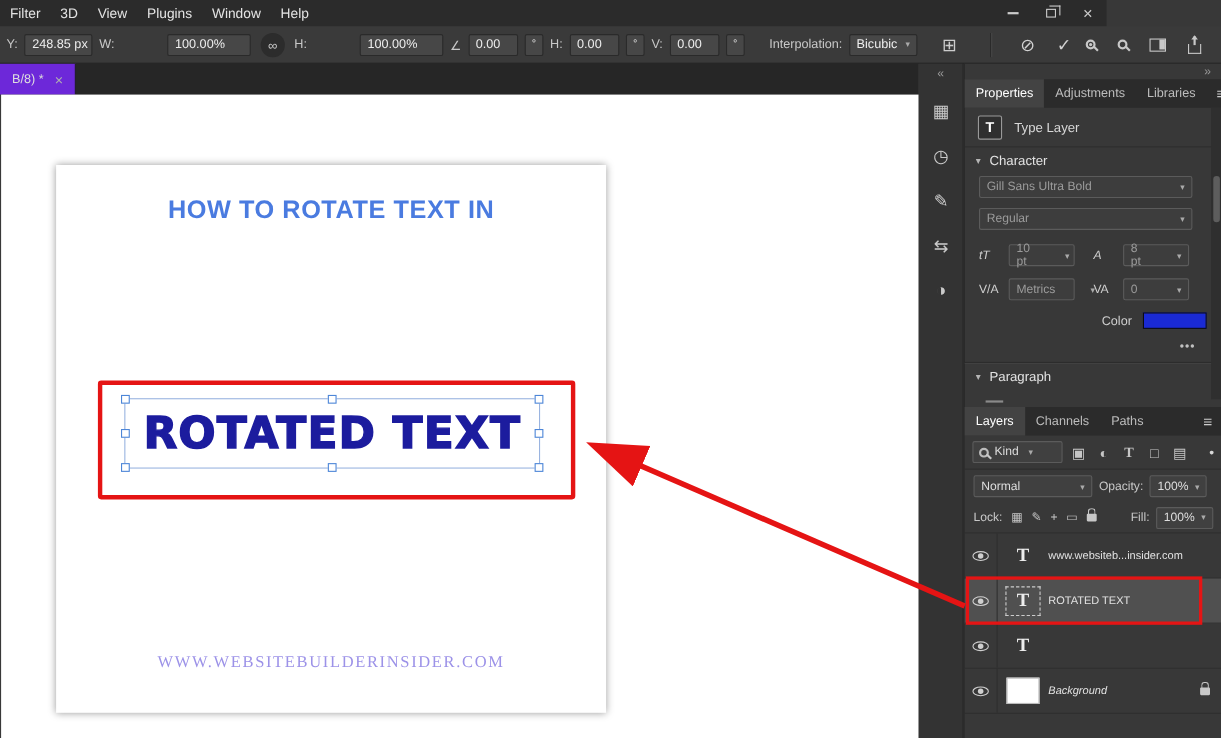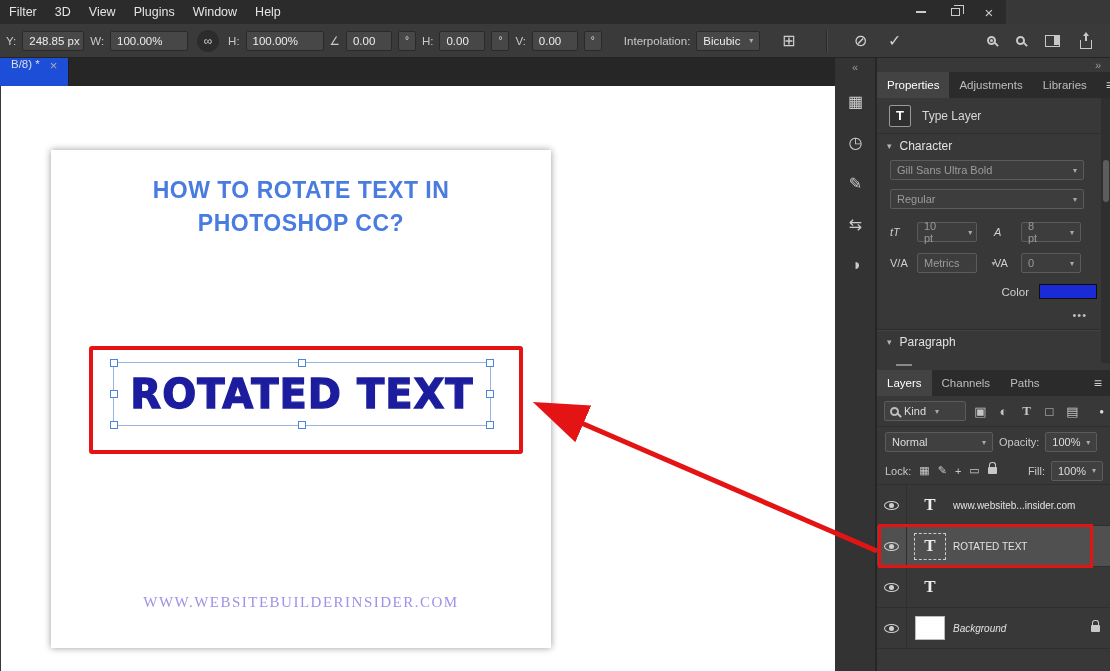--- a/index.html
+++ b/index.html
@@ -22,21 +22,21 @@
     border:1px solid #cccccc; border-bottom:none; border-left:none; }
   .close-glyph { font-size:15px; }
 
   
   .options-bar { position:absolute; top:24px; left:0; width:1110px; height:34px;
     background:#3a3a3a; border-bottom:1px solid #232323; display:flex; align-items:center;
     gap:6px; padding-left:6px; }
   .opt-label { color:#c8c8c8; font-size:11.5px; white-space:nowrap; }
   .opt-field { height:20px; background:#474747; border:1px solid #2a2a2a; border-radius:2px;
     color:#ededed; font-size:11.5px; display:flex; align-items:center; padding:0 6px; white-space:nowrap; }
-  .w58 { width:62px; } .w52 { width:78px; } .w44 { width:46px; }
+  .w58 { width:62px; } .w52 { width:78px;margin-left:42px; } .w44 { width:46px; }
   .deg-box { width:18px; height:20px; background:#474747; border:1px solid #2a2a2a; border-radius:2px;
     color:#dddddd; font-size:10px; display:flex; align-items:center; justify-content:center; }
   .link-btn { width:22px; height:22px; border-radius:50%; background:#2c2c2c; display:flex;
     align-items:center; justify-content:center; color:#cccccc; font-size:12px; margin:0 3px; }
   .opt-select { height:20px; background:#474747; border:1px solid #2a2a2a; border-radius:2px;
     color:#ededed; font-size:11.5px; display:flex; align-items:center; justify-content:space-between;
     padding:0 6px; width:64px; }
   .chev { color:#aaaaaa; font-size:8px; margin-left:4px; }
   .warp-icon { font-size:16px; color:#cccccc; margin-left:16px; }
   .opt-sep { width:1px; height:22px; background:#2a2a2a; margin:0 14px 0 24px; box-shadow:1px 0 0 #4a4a4a; }
@@ -49,21 +49,21 @@
     background:#c8c8c8; left:1px; top:1px; }
   .panels-icon { width:15px; height:12px; border:1.5px solid #c8c8c8; position:relative; }
   .panels-icon::after { content:""; position:absolute; right:0; top:0; width:5px; height:9px; background:#c8c8c8; }
   .share-icon { width:12px; height:9px; border:1.5px solid #c8c8c8; border-top:none; position:relative; margin-top:7px; }
   .share-icon::after { content:""; position:absolute; left:4px; top:-7px; width:1.5px; height:8px; background:#c8c8c8; }
   .share-icon::before { content:""; position:absolute; left:1.5px; top:-11px;
     border:3.5px solid transparent; border-bottom:4.5px solid #c8c8c8; }
 
   
   .tab-bar { position:absolute; top:58px; left:0; width:835px; height:28px; background:#262626; display:flex; }
-  .doc-tab { background:#1d4ed8; display:flex; padding:0 11px; gap:10px;
+  .doc-tab { background:#6d28d9; display:flex; align-items:center; padding:0 11px; gap:10px;
     color:#dedede; font-size:11.5px; border-right:1px solid #1f1f1f; }
   .tab-close { color:#b0b0b0; font-size:13px; }
 
   
   .canvas { position:absolute; top:86px; left:1px; width:835px; height:650px; background:#ffffff; }
   .document { position:absolute; left:50px; top:64px; width:500px; height:498px; background:#ffffff;
     box-shadow:0 0 7px rgba(0,0,0,.4); }
   .doc-heading { position:absolute; top:24px; left:0; width:100%; text-align:center;
     color:#4a7be0; font-size:23px; font-weight:bold; line-height:33px; letter-spacing:.5px; }
   .transform-box { position:absolute; left:62px; top:212px; width:378px; height:64px;
@@ -224,21 +224,20 @@
     <span class="doc-tab">
       <span>B/8) *</span>
       <span class="tab-close">×</span>
     </span>
   </div>
 
   <div class="canvas">
     <div class="document">
       <div class="doc-heading">
         <div>HOW TO ROTATE TEXT IN</div>
-        <div>PHOTOSHOP CC?</div>
       </div>
       <div class="transform-box">
         <span class="rotated-text">ROTATED TEXT</span>
         <span class="handle h-tl"></span>
         <span class="handle h-tc"></span>
         <span class="handle h-tr"></span>
         <span class="handle h-ml"></span>
         <span class="handle h-mr"></span>
         <span class="handle h-bl"></span>
         <span class="handle h-bc"></span>

